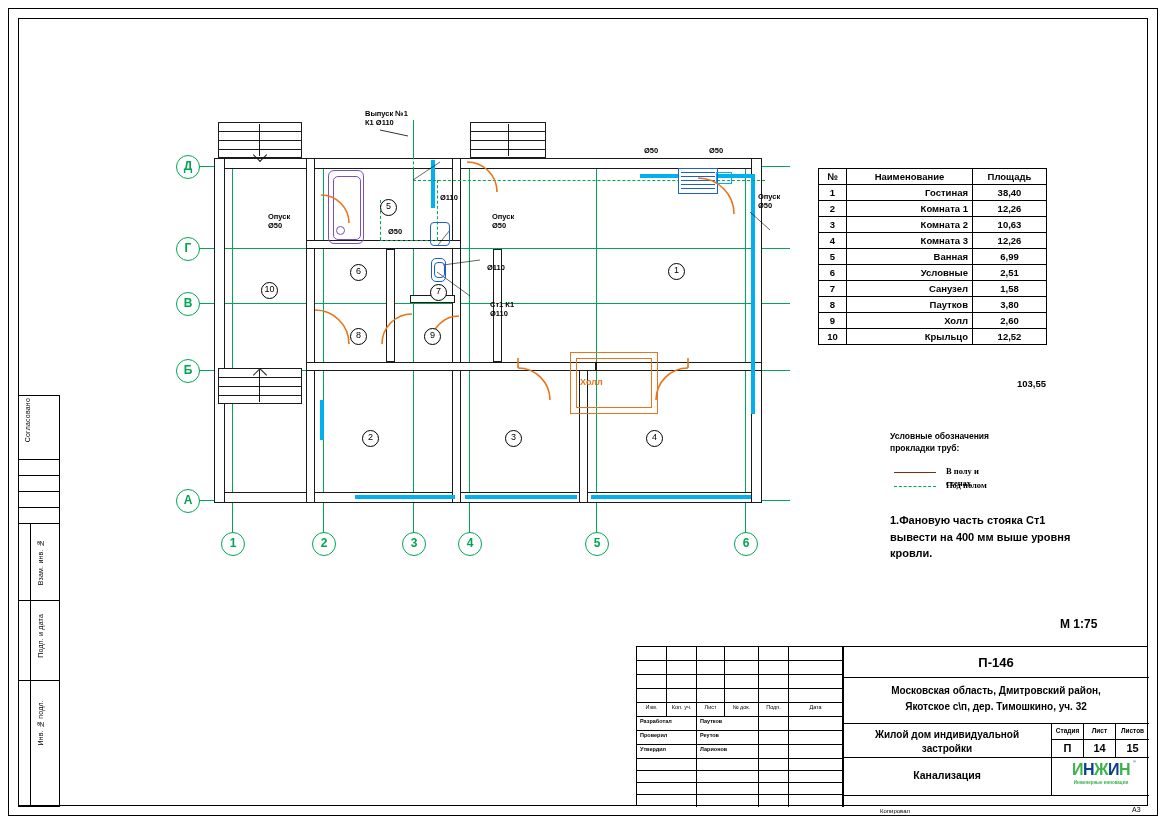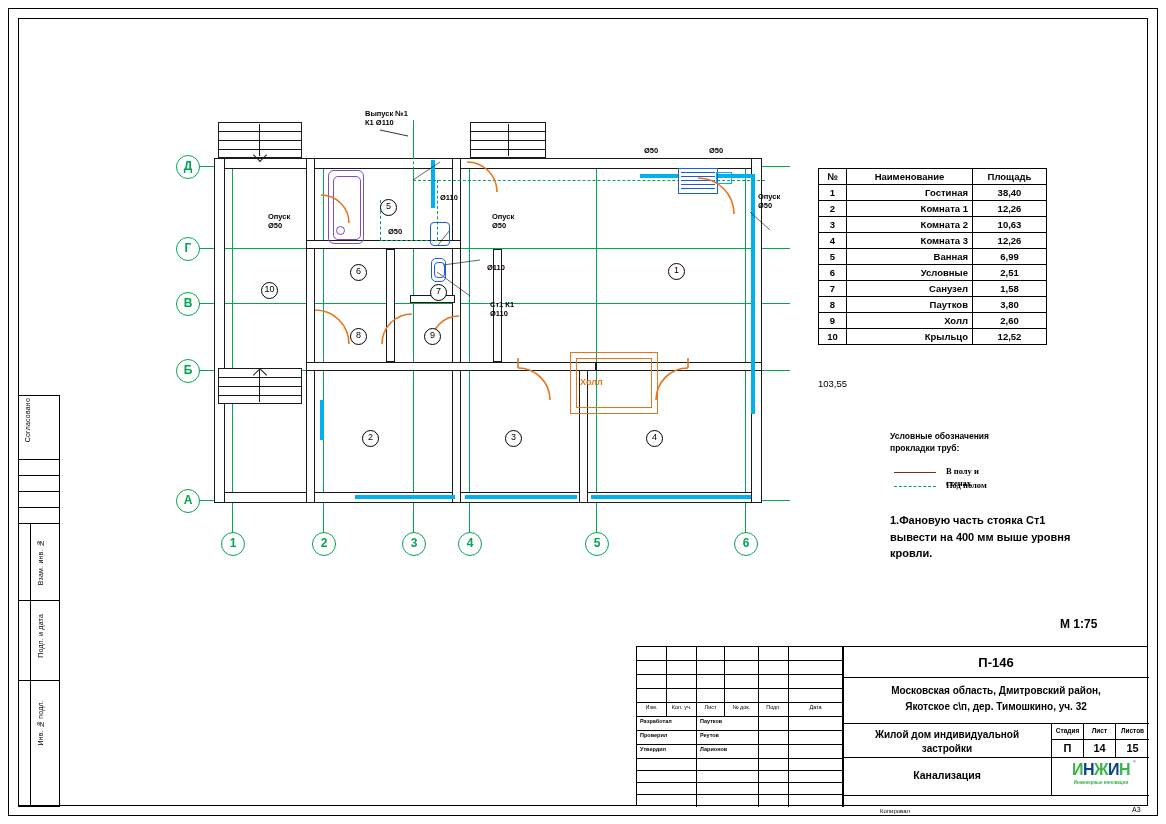--- a/index.html
+++ b/index.html
@@ -135,23 +135,23 @@
     color: #000;
   }
   .room-table th { font-weight: bold; text-align: center; font-size: 9.5px;}
   .rt-num { width: 28px; text-align: center; font-weight: bold; }
   .rt-name { width: 126px; text-align: right; font-weight: bold; padding-left: 8px;}
   .rt-area { width: 74px; text-align: center; font-weight: bold; }
   .rt-total {
     position: absolute;
     left: 818px; top: 378px;
     width: 228px;
-    text-align: left;
+    text-align: right;
     font-size: 9.5px;
-    font-weight: normal;
+    font-weight: bold;
     color: #000;
   }
 
   
   .legend { left: 890px; top: 430px; font-size: 8.5px; color: #000; font-weight: bold; line-height: 1.45; }
   .legend-row { position: relative; height: 14px; font-family: Liberation Serif, serif; }
   .legend-line-solid {
     position: absolute; left: 4px; top: 7px; width: 42px;
     border-top: 1.4px solid #7a2b14;
   }

